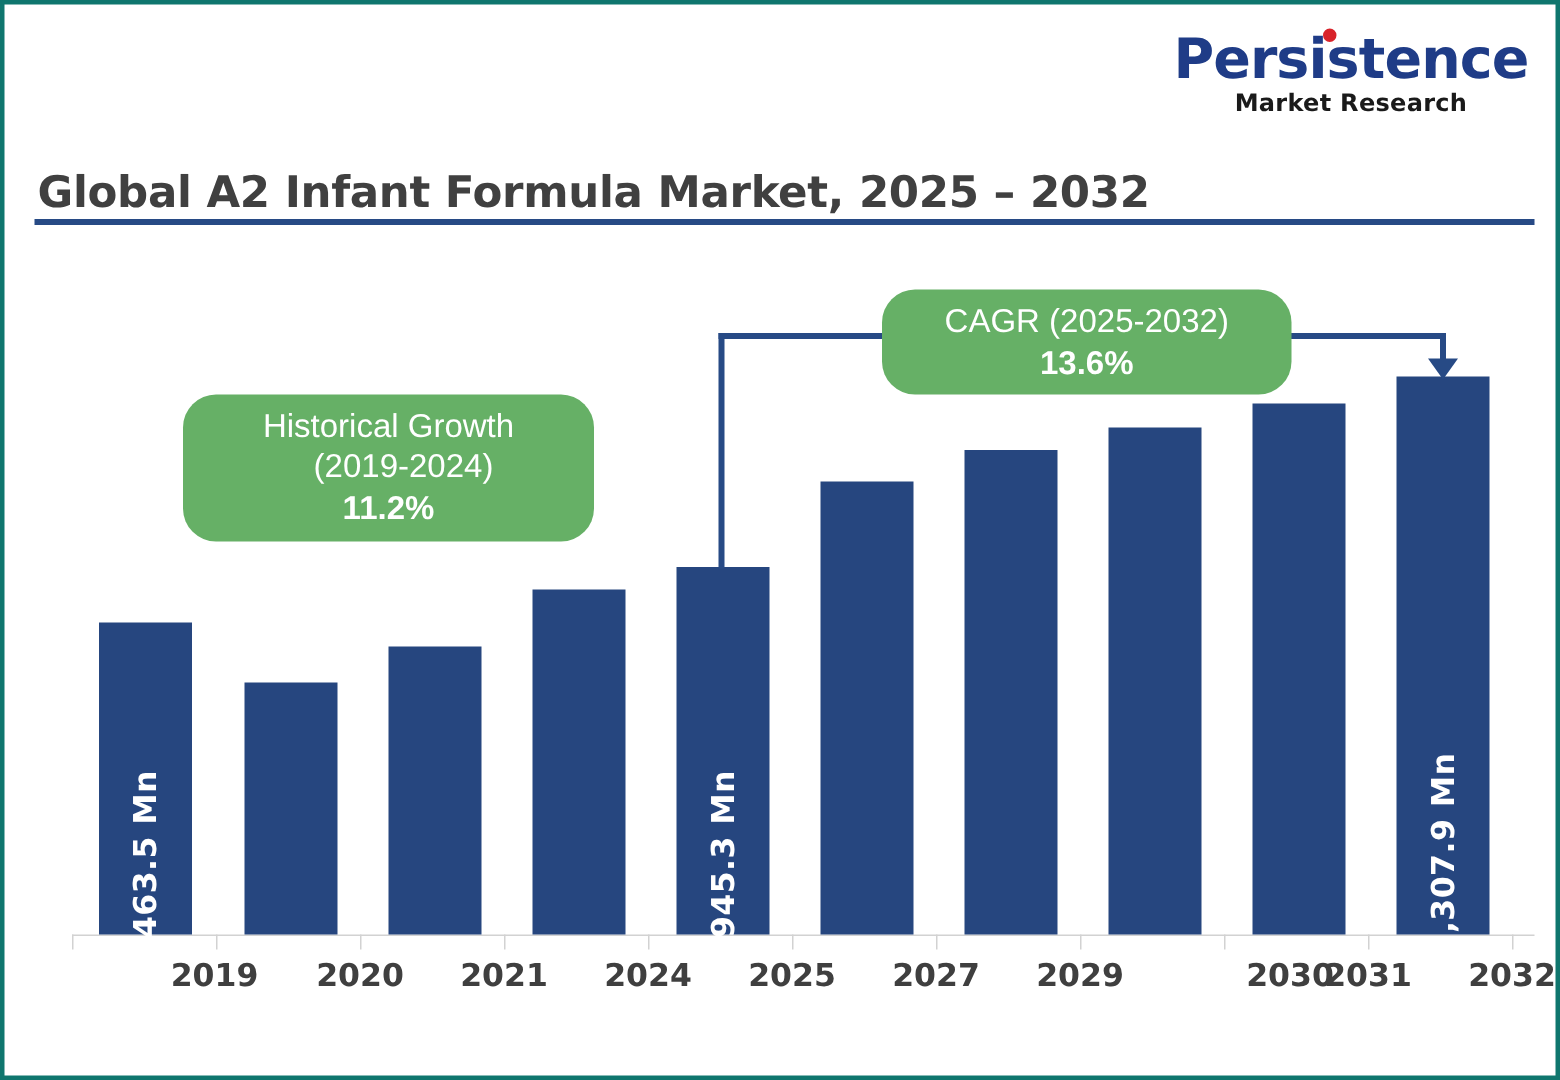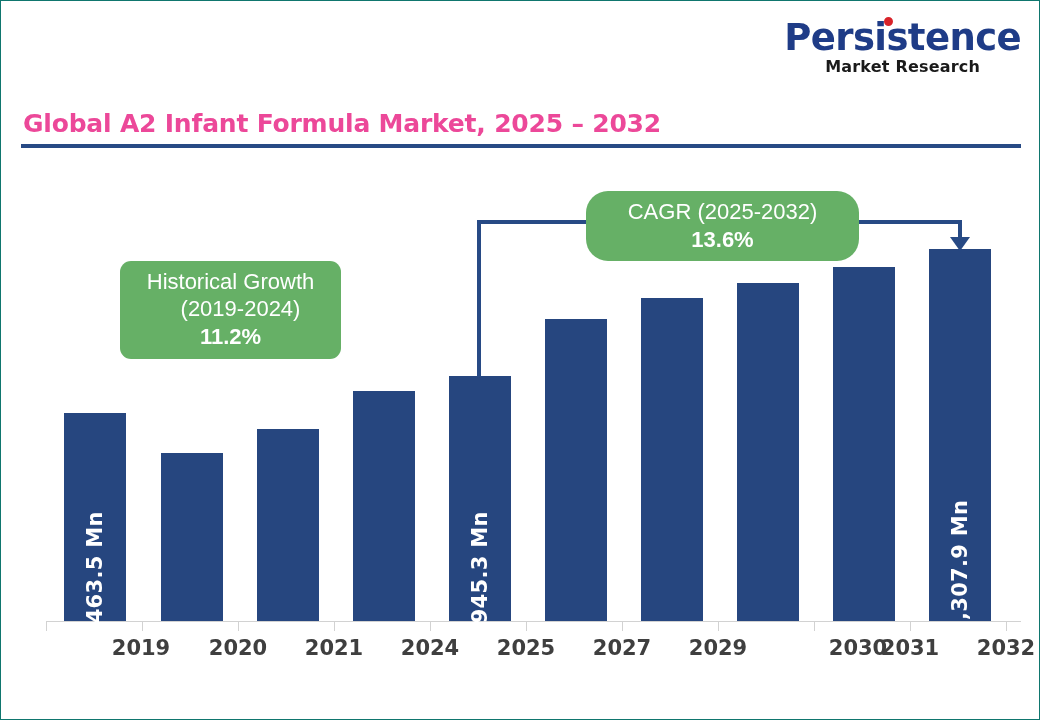--- a/index.html
+++ b/index.html
@@ -7,21 +7,21 @@
   body{
     width:1040px;height:720px;
     background:#ffffff;
     font-family:"Liberation Sans", sans-serif;
     overflow:hidden;
   }
   #page{
     position:relative;
     width:1040px;height:720px;
     box-sizing:border-box;
-    border:1px solid #0f766e;
+    border:3px solid #0f766e;
     background:#ffffff;
   }
 
   
   #logo{
     position:absolute;top:18px;right:18px;
     text-align:right;
     line-height:1;
     user-select:none;
   }
@@ -51,23 +51,23 @@
     letter-spacing:0.2px;
     margin-top:3px;
     text-align:center;
   }
 
   
   #title{
     position:absolute;
     left:22px;top:108px;
     font-family:"DejaVu Sans", sans-serif;
-    font-size:25px;
-    font-weight:bold;
-    color:#ec4899;
+    font-size:29px;
+    font-weight:bold;
+    color:#404040;
     letter-spacing:-0.2px;
     white-space:nowrap;
   }
   #title-rule{
     position:absolute;
     left:20px;top:143px;
     width:1000px;height:4px;
     background:#274a85;
   }
 
@@ -130,21 +130,21 @@
     justify-content:center;
     align-items:center;
     box-sizing:border-box;
   }
   .callout .l1{font-size:22px;line-height:1.22;font-weight:normal;}
   .callout .l2{font-size:22px;line-height:1.22;font-weight:normal;margin-left:20px;}
   .callout .pct{font-size:22px;line-height:1.25;font-weight:bold;text-align:right;}
 
   #callout-hist{
     left:119px;top:110px;
-    width:221px;height:98px;border-radius:11px;
+    width:274px;height:98px;
   }
   #callout-cagr{
     left:585px;top:40px;
     width:273px;height:70px;
   }
 
   
   .conn{position:absolute;background:#274a85;}
   #conn-left-v{left:476px;top:69px;width:4px;height:157px;}
   #conn-left-h{left:476px;top:69px;width:113px;height:4px;}

